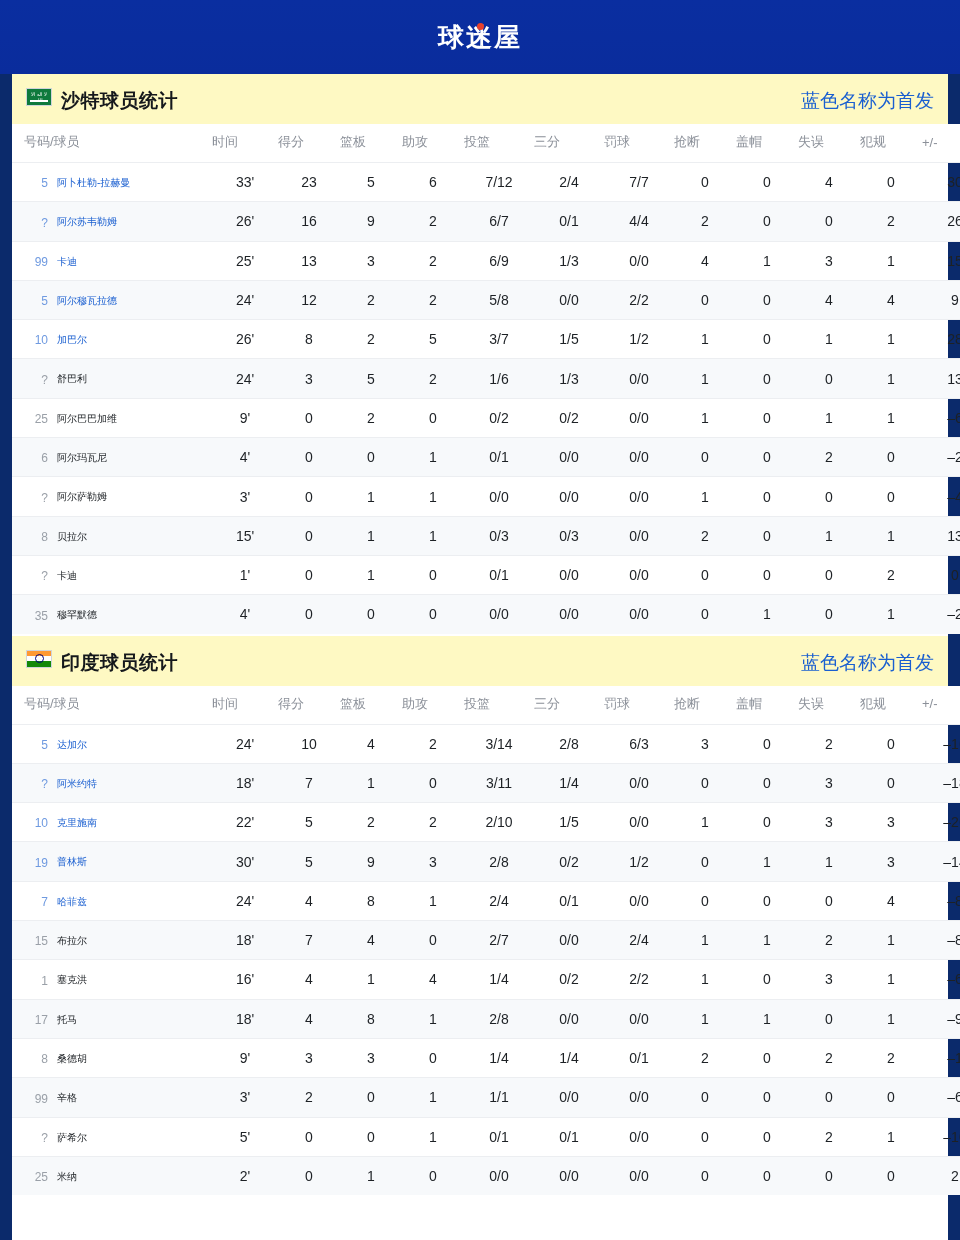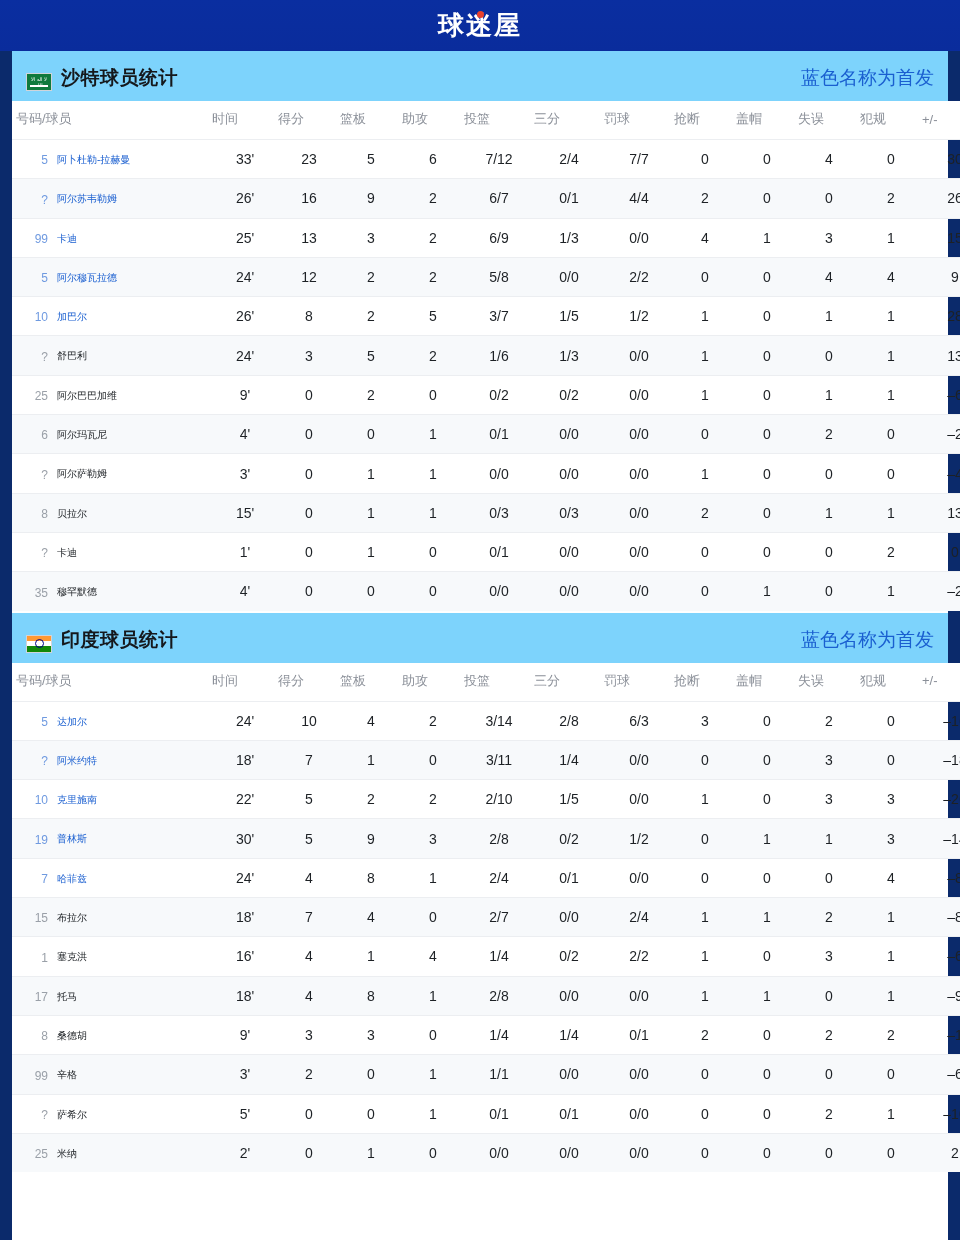--- a/index.html
+++ b/index.html
@@ -16,21 +16,21 @@
   .page {
     width: 960px;
     min-height: 1240px;
     background: #0b2a6b;
     position: relative;
     display: flex;
     flex-direction: column;
   }
   
   .topbar {
-    height: 51px;
+    height: 74px;
     background: #0b2fa0;
     background: linear-gradient(180deg,#0a2ea0 0%, #0a2c9c 100%);
     display: flex;
     align-items: center;
     justify-content: center;
   }
   .brand {
     color: #ffffff;
     font-size: 26px;
     font-weight: bold;
@@ -51,23 +51,23 @@
     flex: 1;
     background: #ffffff;
     margin: 0 12px;
     padding: 0;
   }
   .section {
     background: #ffffff;
   }
   .section-head {
     display: flex;
-    align-items: flex-end;
+    align-items: flex-start;
     padding: 14px 14px 10px 14px;
-    background: #7dd3fc;
+    background: #fef9c3;
   }
   .flag {
     width: 26px;
     height: 18px;
     margin-right: 9px;
     border: 1px solid #d0d4da;
     position: relative;
     overflow: hidden;
     flex: 0 0 auto;
   }
@@ -121,21 +121,21 @@
   thead th {
     font-size: 13px;
     font-weight: normal;
     color: #8b9099;
     padding: 9px 0 11px 0;
     text-align: left;
     background: #ffffff;
   }
   thead th.c-name {
     text-align: left;
-    padding-left: 4px;
+    padding-left: 12px;
   }
   tbody td {
     font-size: 14px;
     color: #1d2125;
     padding: 11px 0;
     text-align: center;
     border-top: 1px solid #eceef1;
     white-space: nowrap;
   }
   tbody tr.alt td {

